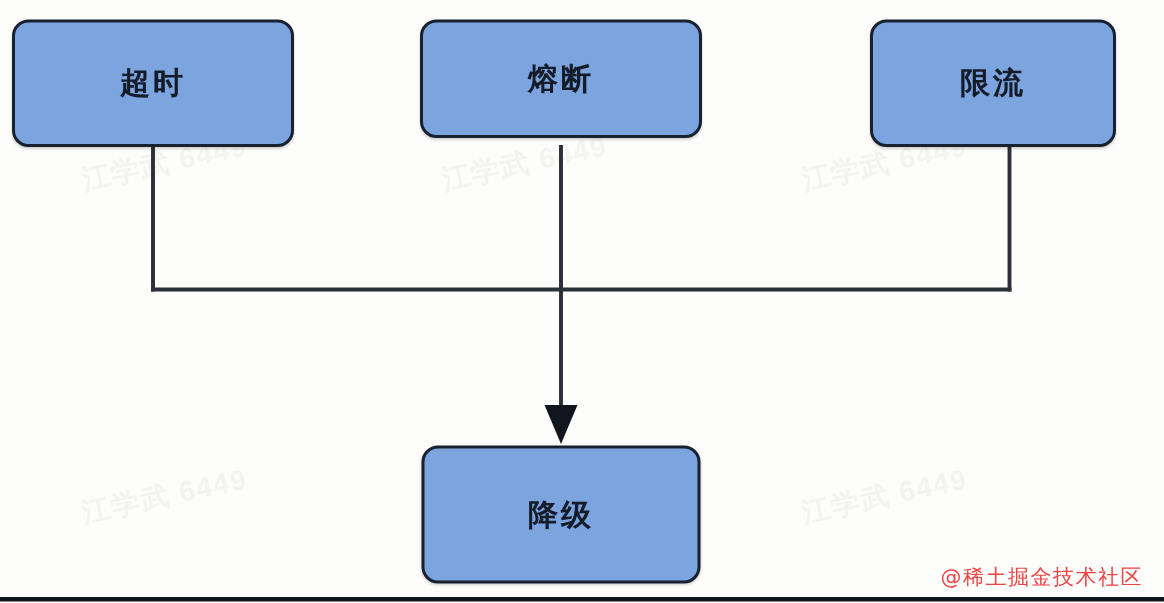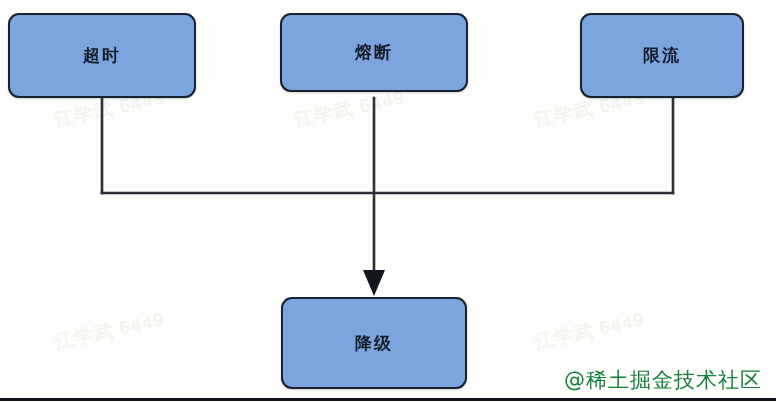--- a/index.html
+++ b/index.html
@@ -35,22 +35,22 @@
   .wm-3 { left: 532px; top: 108px; }
   .wm-4 { left: 52px;  top: 330px; }
   .wm-5 { left: 292px; top: 330px; }
   .wm-6 { left: 532px; top: 330px; }
 
   
   .signature {
     position: absolute;
     right: 14px;
     bottom: 8px;
-    font-size: 21px;
-    color: #15803d;
+    font-size: 14px;
+    color: #ef4444;
     letter-spacing: 1px;
     white-space: nowrap;
     user-select: none;
     font-family: "DejaVu Sans", sans-serif;
     margin-left: 21px;
   }
 
   
   #wires {
     position: absolute;
@@ -63,21 +63,21 @@
   .node {
     position: absolute;
     box-sizing: border-box;
     background: #7ca4df;
     border: 2px solid #17212f;
     border-radius: 11px;
     display: flex;
     align-items: center;
     justify-content: center;
     color: #131c28;
-    font-size: 17px;
+    font-size: 20px;
     font-weight: 600;
     letter-spacing: 2px;
     font-family: "DejaVu Sans", "Liberation Sans", sans-serif;
     box-shadow: 0 1px 2px rgba(0,0,0,0.18);
   }
   .node-timeout  { left: 8px;   top: 13px;  width: 188px; height: 85px; }
   .node-breaker  { left: 280px; top: 13px;  width: 188px; height: 79px; text-align: center; }
   .node-ratelimit{ left: 580px; top: 13px;  width: 164px; height: 85px; }
   .node-degrade  { left: 281px; top: 297px; width: 186px; height: 92px; }
 

